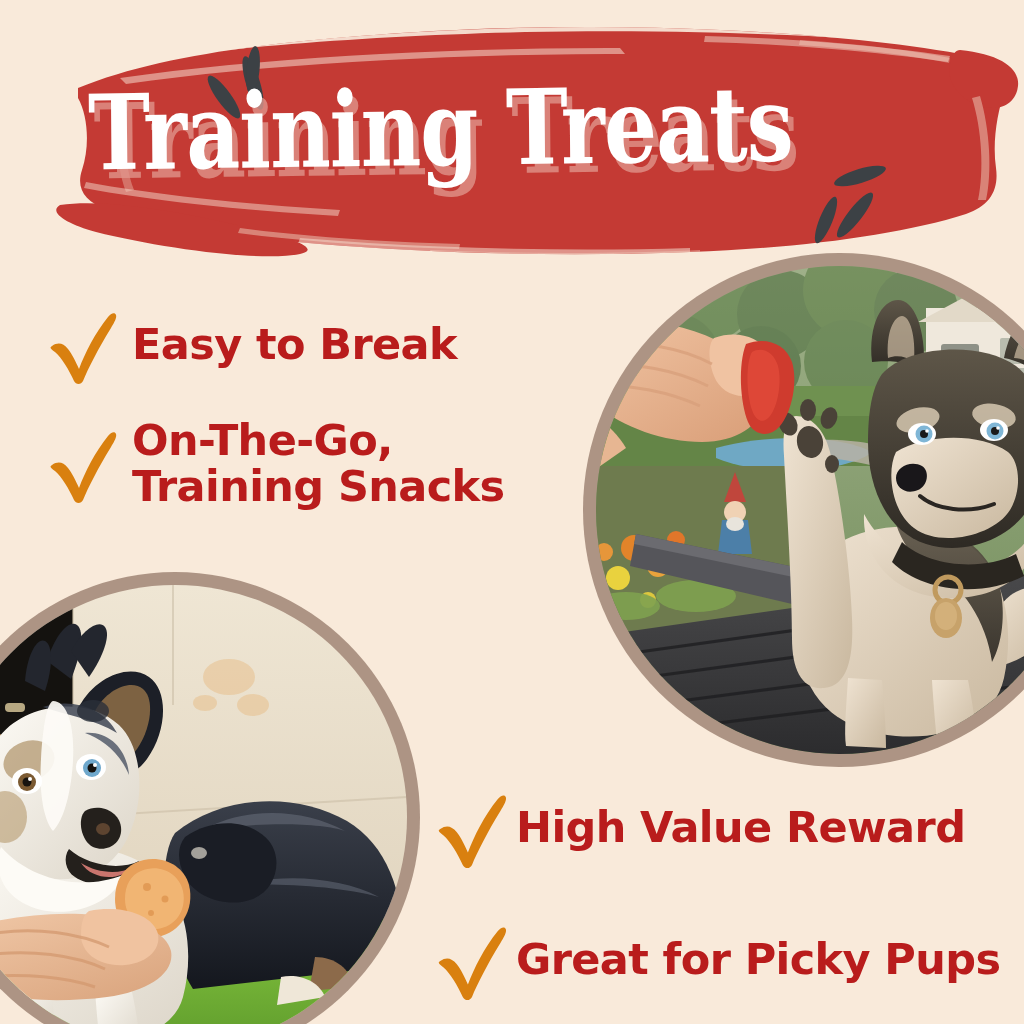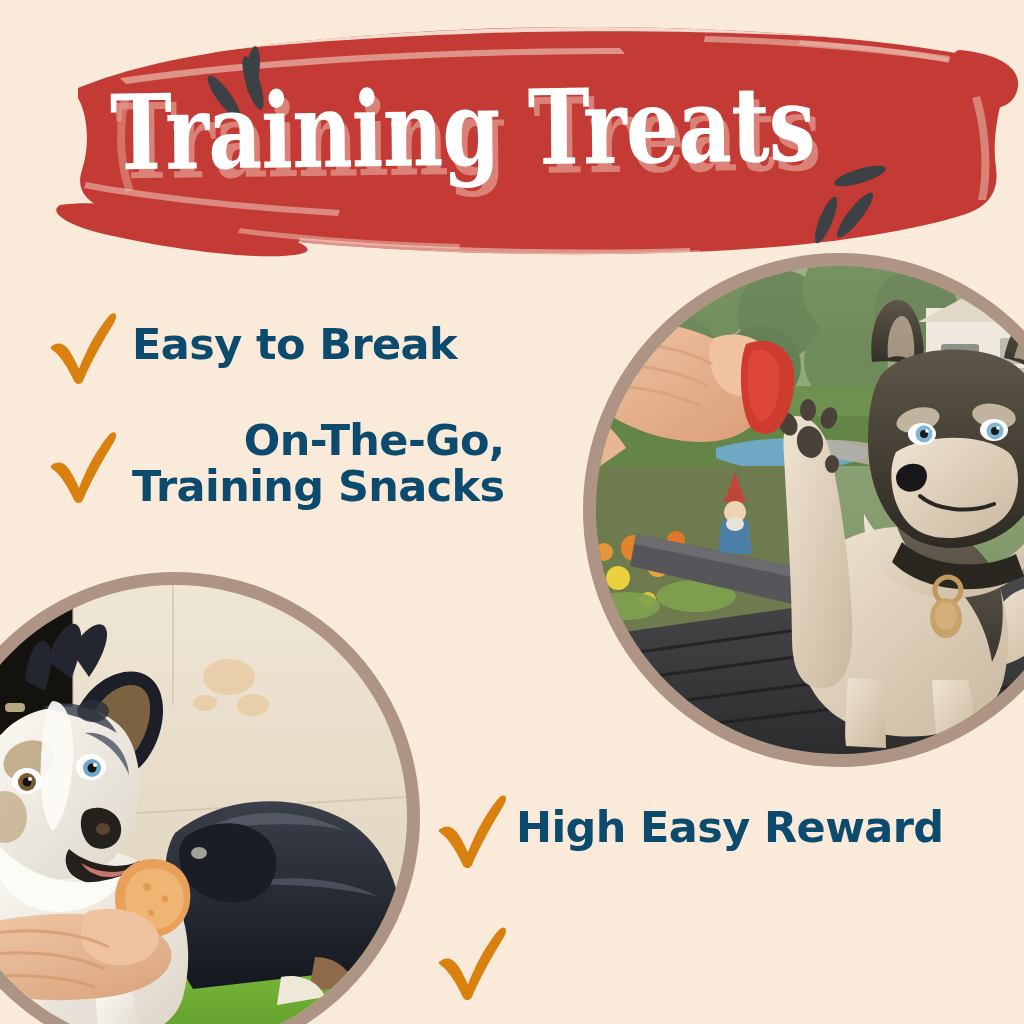--- a/index.html
+++ b/index.html
@@ -35,21 +35,20 @@
     width: 1024px;
     height: 270px;
   }
   .title-block {
     position: absolute;
     left: 0;
     top: 78px;
     width: 816px;
     text-align: center;
     pointer-events: none;
-    padding-left: 22px;
   }
   .poster-title {
     display: inline-block;
     font-family: "DejaVu Serif", "Liberation Serif", serif;
     font-weight: 700;
     font-size: 104px;
     line-height: 0.98;
     letter-spacing: -1px;
     color: #FFFFFF;
     text-shadow: 7px 9px 0 rgba(224,150,140,0.78);
@@ -83,24 +82,23 @@
     height: 78px;
     margin-right: 14px;
   }
   .bullets-bottom .check { width: 72px; height: 80px; margin-right: 8px; }
   .check svg { display: block; width: 100%; height: 100%; }
   .bullet-text {
     font-family: "DejaVu Sans", "Liberation Sans", sans-serif;
     font-weight: 700;
     font-size: 43px;
     line-height: 1.06;
-    color: #0c4a6e;
+    color: #b91c1c;
     letter-spacing: -0.6px;
     white-space: pre-line;
-    text-align: right;
   }
   .bullet-text.two-line { font-size: 43px; }
 
   
   .photo-circle {
     position: absolute;
     border-radius: 50%;
     overflow: hidden;
     background: #AD9484;
   }
@@ -592,29 +590,30 @@
 
     <div class="bullet">
       <span class="check">
         <svg viewBox="0 0 70 78">
           <path d="M4,40 C10,36 15,37 20,43 C24,48 28,56 31,63
                    C37,47 47,27 60,11 C63,7 67,6 68,9
                    C69,12 66,17 63,22 C50,43 40,63 35,75
                    C33,79 28,79 26,75 C21,64 14,52 7,46 C3,43 1,42 4,40 Z" fill="#D9800F"></path>
         </svg>
       </span>
-      <span class="bullet-text">High Easy Reward</span>
+      <span class="bullet-text">High Value Reward</span>
     </div>
 
     <div class="bullet">
       <span class="check">
         <svg viewBox="0 0 70 78">
           <path d="M4,40 C10,36 15,37 20,43 C24,48 28,56 31,63
                    C37,47 47,27 60,11 C63,7 67,6 68,9
                    C69,12 66,17 63,22 C50,43 40,63 35,75
                    C33,79 28,79 26,75 C21,64 14,52 7,46 C3,43 1,42 4,40 Z" fill="#D9800F"></path>
         </svg>
       </span>
+      <span class="bullet-text">Great for Picky Pups</span>
     </div>
 
   </div>
 
 </div>
 
 </body></html>

